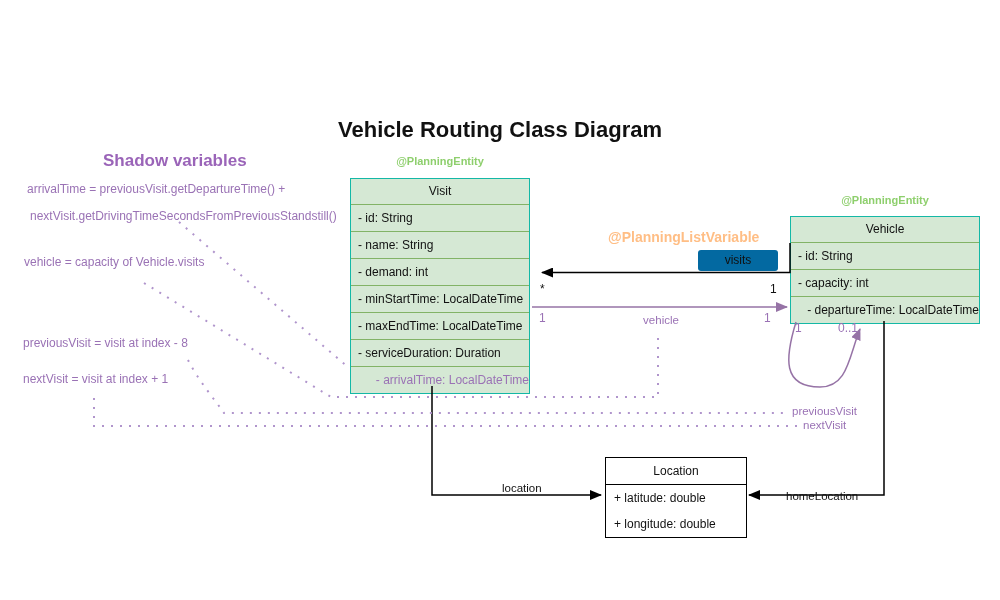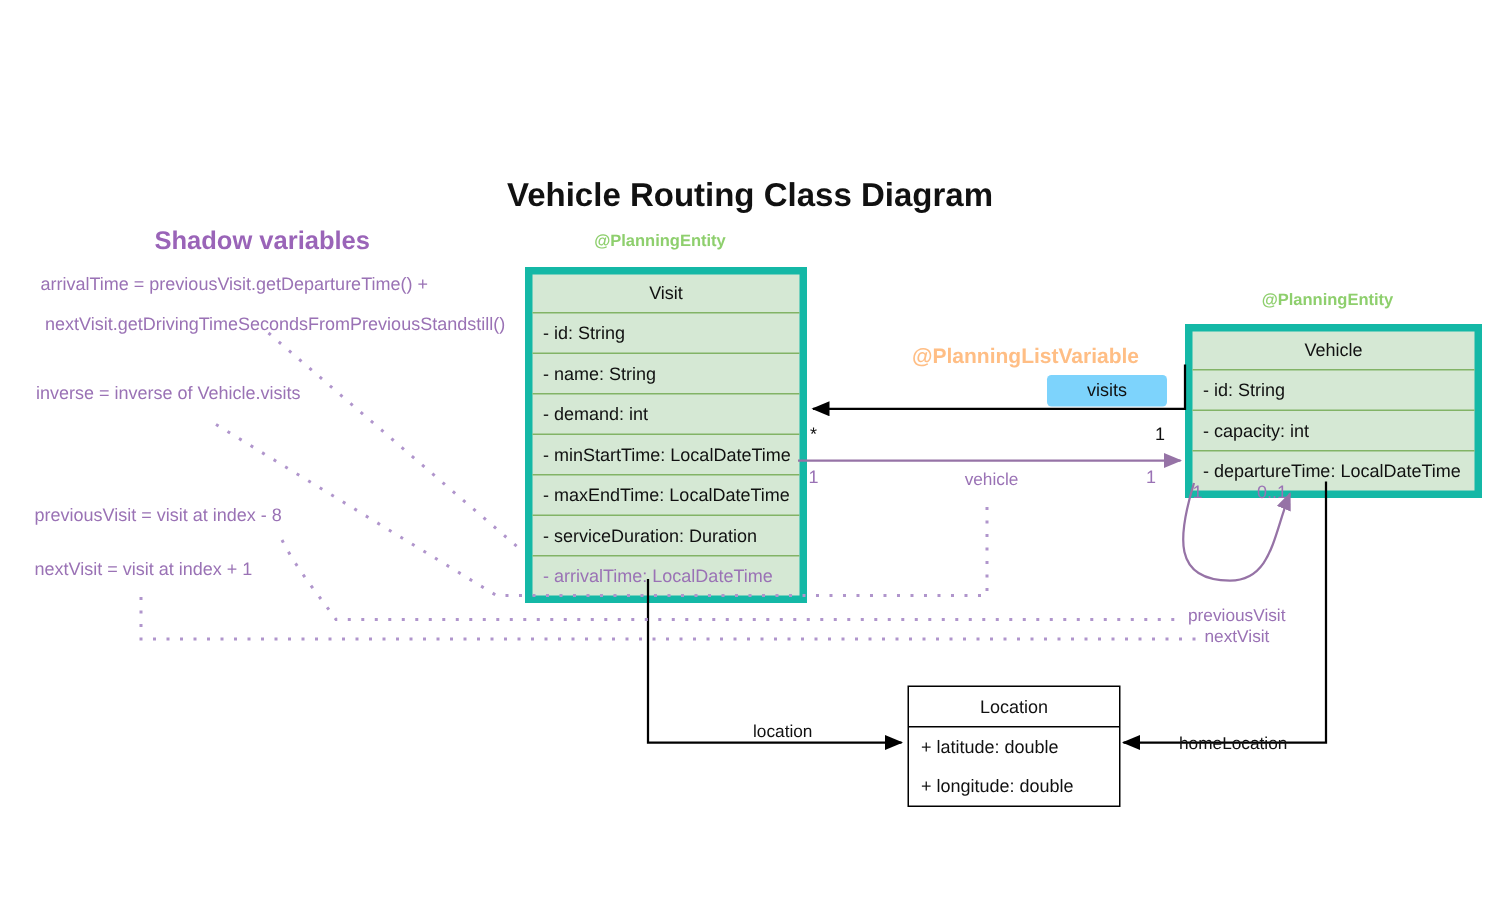--- a/index.html
+++ b/index.html
@@ -9,35 +9,35 @@
   }
   .abs{position:absolute;text-align:center;}
   #title{left:0;right:0;top:98px;text-align:center;font-size:22px;font-weight:bold;color:#111;margin-top:19px;}
   
   #shadow-heading{left:103px;top:151px;font-size:17px;font-weight:bold;color:#9a64b8;}
   .shadow-line{font-size:12px;color:#9a72b5;white-space:nowrap;}
   
   .annotation-green{font-size:11px;font-weight:bold;color:#8ecf6d;text-align:center;}
   .annotation-orange{font-size:14px;font-weight:bold;color:#ffbe85;text-align:left;}
   
-  .uml{position:absolute;border:5px solid #14b8a6;background:#d5e8d4;font-size:12px;color:#111;}
+  .uml{position:absolute;border:1px solid #14b8a6;background:#d5e8d4;font-size:12px;color:#111;}
   .uml .hdr{text-align:center;border-bottom:1px solid #82b366;}
   .uml .row{border-bottom:1px solid #82b366;padding-left:7px;height:26px;line-height:26px;white-space:nowrap;overflow:hidden;}
-  .uml .row:last-child{border-bottom:none;}
+  .uml .row:last-child{border-bottom:none;text-align:right;}
   .uml .row.purple{color:#9a72b5;}
   .uml-plain{position:absolute;border:1px solid #000;background:#fff;font-size:12px;color:#111;}
   .uml-plain .hdr{text-align:center;height:26px;line-height:26px;border-bottom:1px solid #000;}
   .uml-plain .line{padding-left:8px;height:26px;line-height:26px;white-space:nowrap;}
   
   .mult-black{font-size:12px;color:#111;}
   .mult-purple{font-size:12px;color:#9a72b5;}
   .edge-label-black{font-size:11.5px;color:#111;}
   .edge-label-purple{font-size:11.5px;color:#9a72b5;}
   #visits-chip{left:698px;top:250px;width:80px;height:21px;line-height:21px;text-align:center;
-    background:#7dd3fc;border-radius:3px;font-size:12px;color:#111;}
+    background:#0369a1;border-radius:3px;font-size:12px;color:#111;}
   svg{position:absolute;left:0;top:0;}
 </style>
 </head>
 <body>
 
 <div id="canvas">
 
   <div class="uml" style="left:350px;top:178px;width:178px;">
     <div class="hdr" style="height:25px;line-height:25px;">Visit</div>
     <div class="row">- id: String</div>
@@ -86,21 +86,21 @@
     <path d="M 144 283 L 331 397 L 658 397 L 658 334" fill="none" stroke="#b095cc" stroke-width="2" stroke-dasharray="2 7"></path>
     <path d="M 188 360 C 198 380 215 400 224 413 L 788 413" fill="none" stroke="#b095cc" stroke-width="2" stroke-dasharray="2 7"></path>
     <path d="M 94 398 L 94 426 L 798 426" fill="none" stroke="#b095cc" stroke-width="2" stroke-dasharray="2 7"></path>
   </svg>
 
   <div id="title" class="abs">Vehicle Routing Class Diagram</div>
 
   <div id="shadow-heading" class="abs">Shadow variables</div>
   <div class="abs shadow-line" style="left:27px;top:182px;">arrivalTime = previousVisit.getDepartureTime() +</div>
   <div class="abs shadow-line" style="left:30px;top:209px;">nextVisit.getDrivingTimeSecondsFromPreviousStandstill()</div>
-  <div class="abs shadow-line" style="left:24px;top:255px;">inverse = inverse of Vehicle.visits</div>
+  <div class="abs shadow-line" style="left:24px;top:255px;">vehicle = capacity of Vehicle.visits</div>
   <div class="abs shadow-line" style="left:23px;top:336px;">previousVisit = visit at index - 8</div>
   <div class="abs shadow-line" style="left:23px;top:372px;">nextVisit = visit at index + 1</div>
 
   <div class="abs annotation-green" style="left:350px;width:180px;top:155px;">@PlanningEntity</div>
   <div class="abs annotation-green" style="left:790px;width:190px;top:194px;">@PlanningEntity</div>
   <div class="abs annotation-orange" style="left:608px;width:180px;top:229px;">@PlanningListVariable</div>
 
   <div id="visits-chip" class="abs">visits</div>
 
   <div class="abs mult-black" style="left:540px;top:282px;">*</div>

